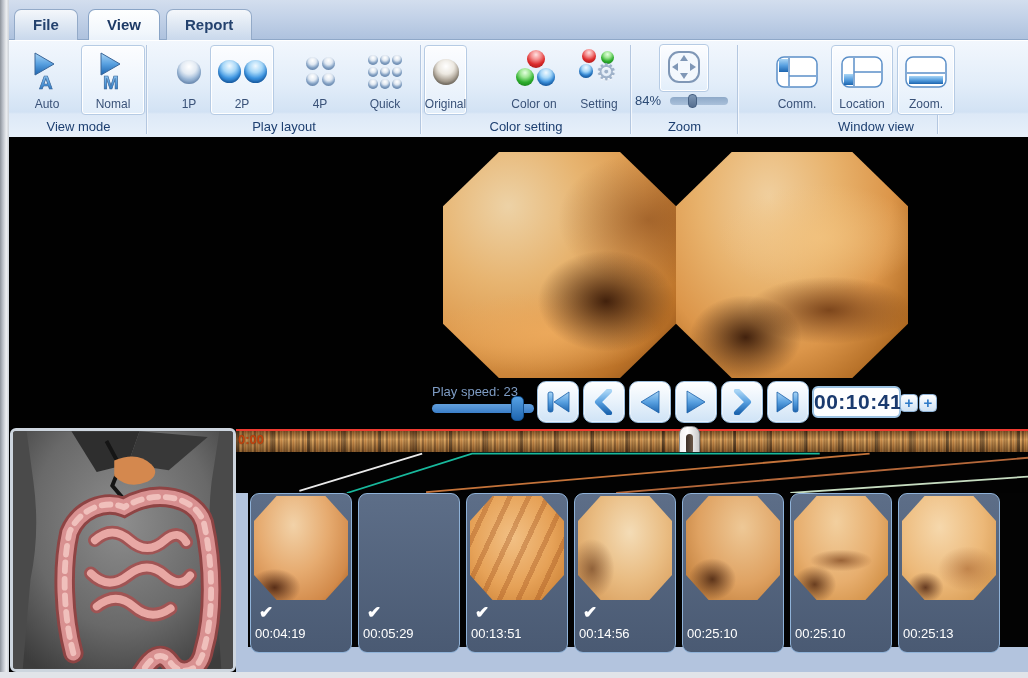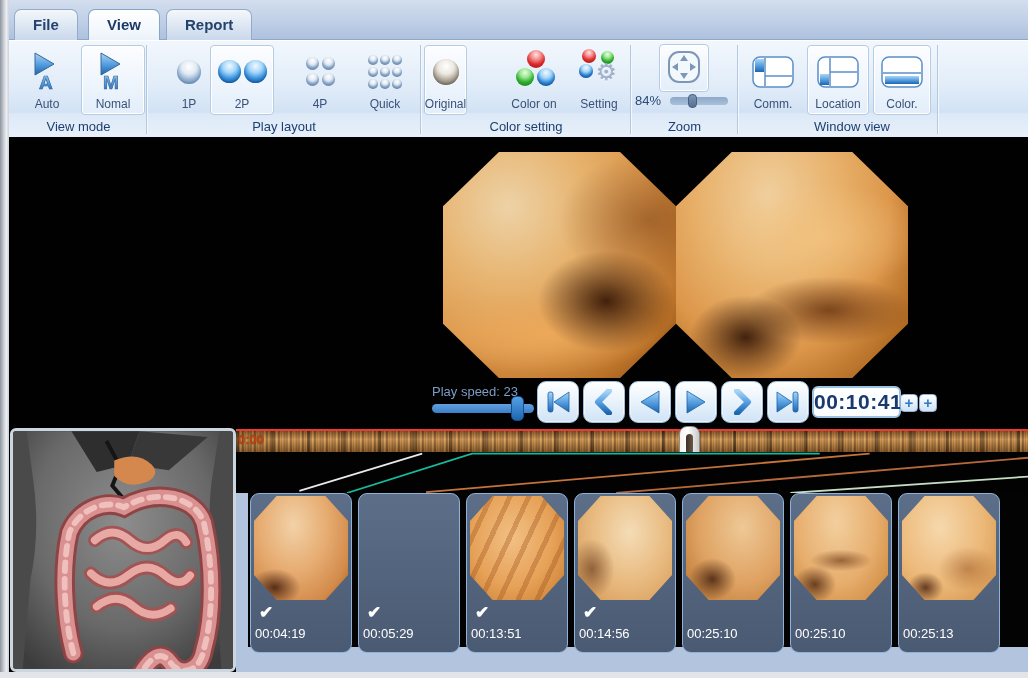--- a/index.html
+++ b/index.html
@@ -289,21 +289,21 @@
         </svg>
       </span>
     </div>
     <span id="zoom-pct">84%</span>
     <div id="zoom-slider">
       <span class="handle" style="left: calc(38% - 4px);"></span>
     </div>
     <div class="rb-caption">Zoom</div>
   </div>
 
-  <div class="rb-group" style="left:730px;width:226px">
+  <div class="rb-group" style="left:754px;width:226px">
     <div class="rb-btn" style="left:4px;width:60px">
       <span class="ic">
         <svg width="42" height="32" viewBox="0 0 42 32">
             <rect x="1" y="1" width="40" height="30" rx="7" fill="#fff" stroke="#5b8fc8" stroke-width="1.5"></rect>
             <line x1="13" y1="2" x2="13" y2="30" stroke="#5b8fc8" stroke-width="1.5"></line>
             <line x1="13" y1="20" x2="40" y2="20" stroke="#5b8fc8" stroke-width="1.5"></line>
             <rect x="3" y="3" width="9" height="13" fill="url(#gb)"></rect>
           </svg>
       </span>
       <span class="lbl">Comm.</span>
@@ -320,21 +320,21 @@
       <span class="lbl">Location</span>
     </div>
     <div class="rb-btn sel" style="left:134px;width:58px">
       <span class="ic">
         <svg width="42" height="32" viewBox="0 0 42 32">
             <rect x="1" y="1" width="40" height="30" rx="7" fill="#fff" stroke="#5b8fc8" stroke-width="1.5"></rect>
             <line x1="2" y1="17" x2="40" y2="17" stroke="#5b8fc8" stroke-width="1.5"></line>
             <rect x="4" y="20" width="34" height="8" fill="url(#gb)"></rect>
           </svg>
       </span>
-      <span class="lbl">Color.</span>
+      <span class="lbl">Zoom.</span>
     </div>
     <div class="rb-caption">Window view</div>
   </div>
 </div>
 
 <div class="abs" id="main-black">
   <div class="abs octa" id="video-left"></div>
   <div class="abs octa" id="video-right"></div>
 
   <span class="abs" id="speed-label">Play speed: 23</span>

